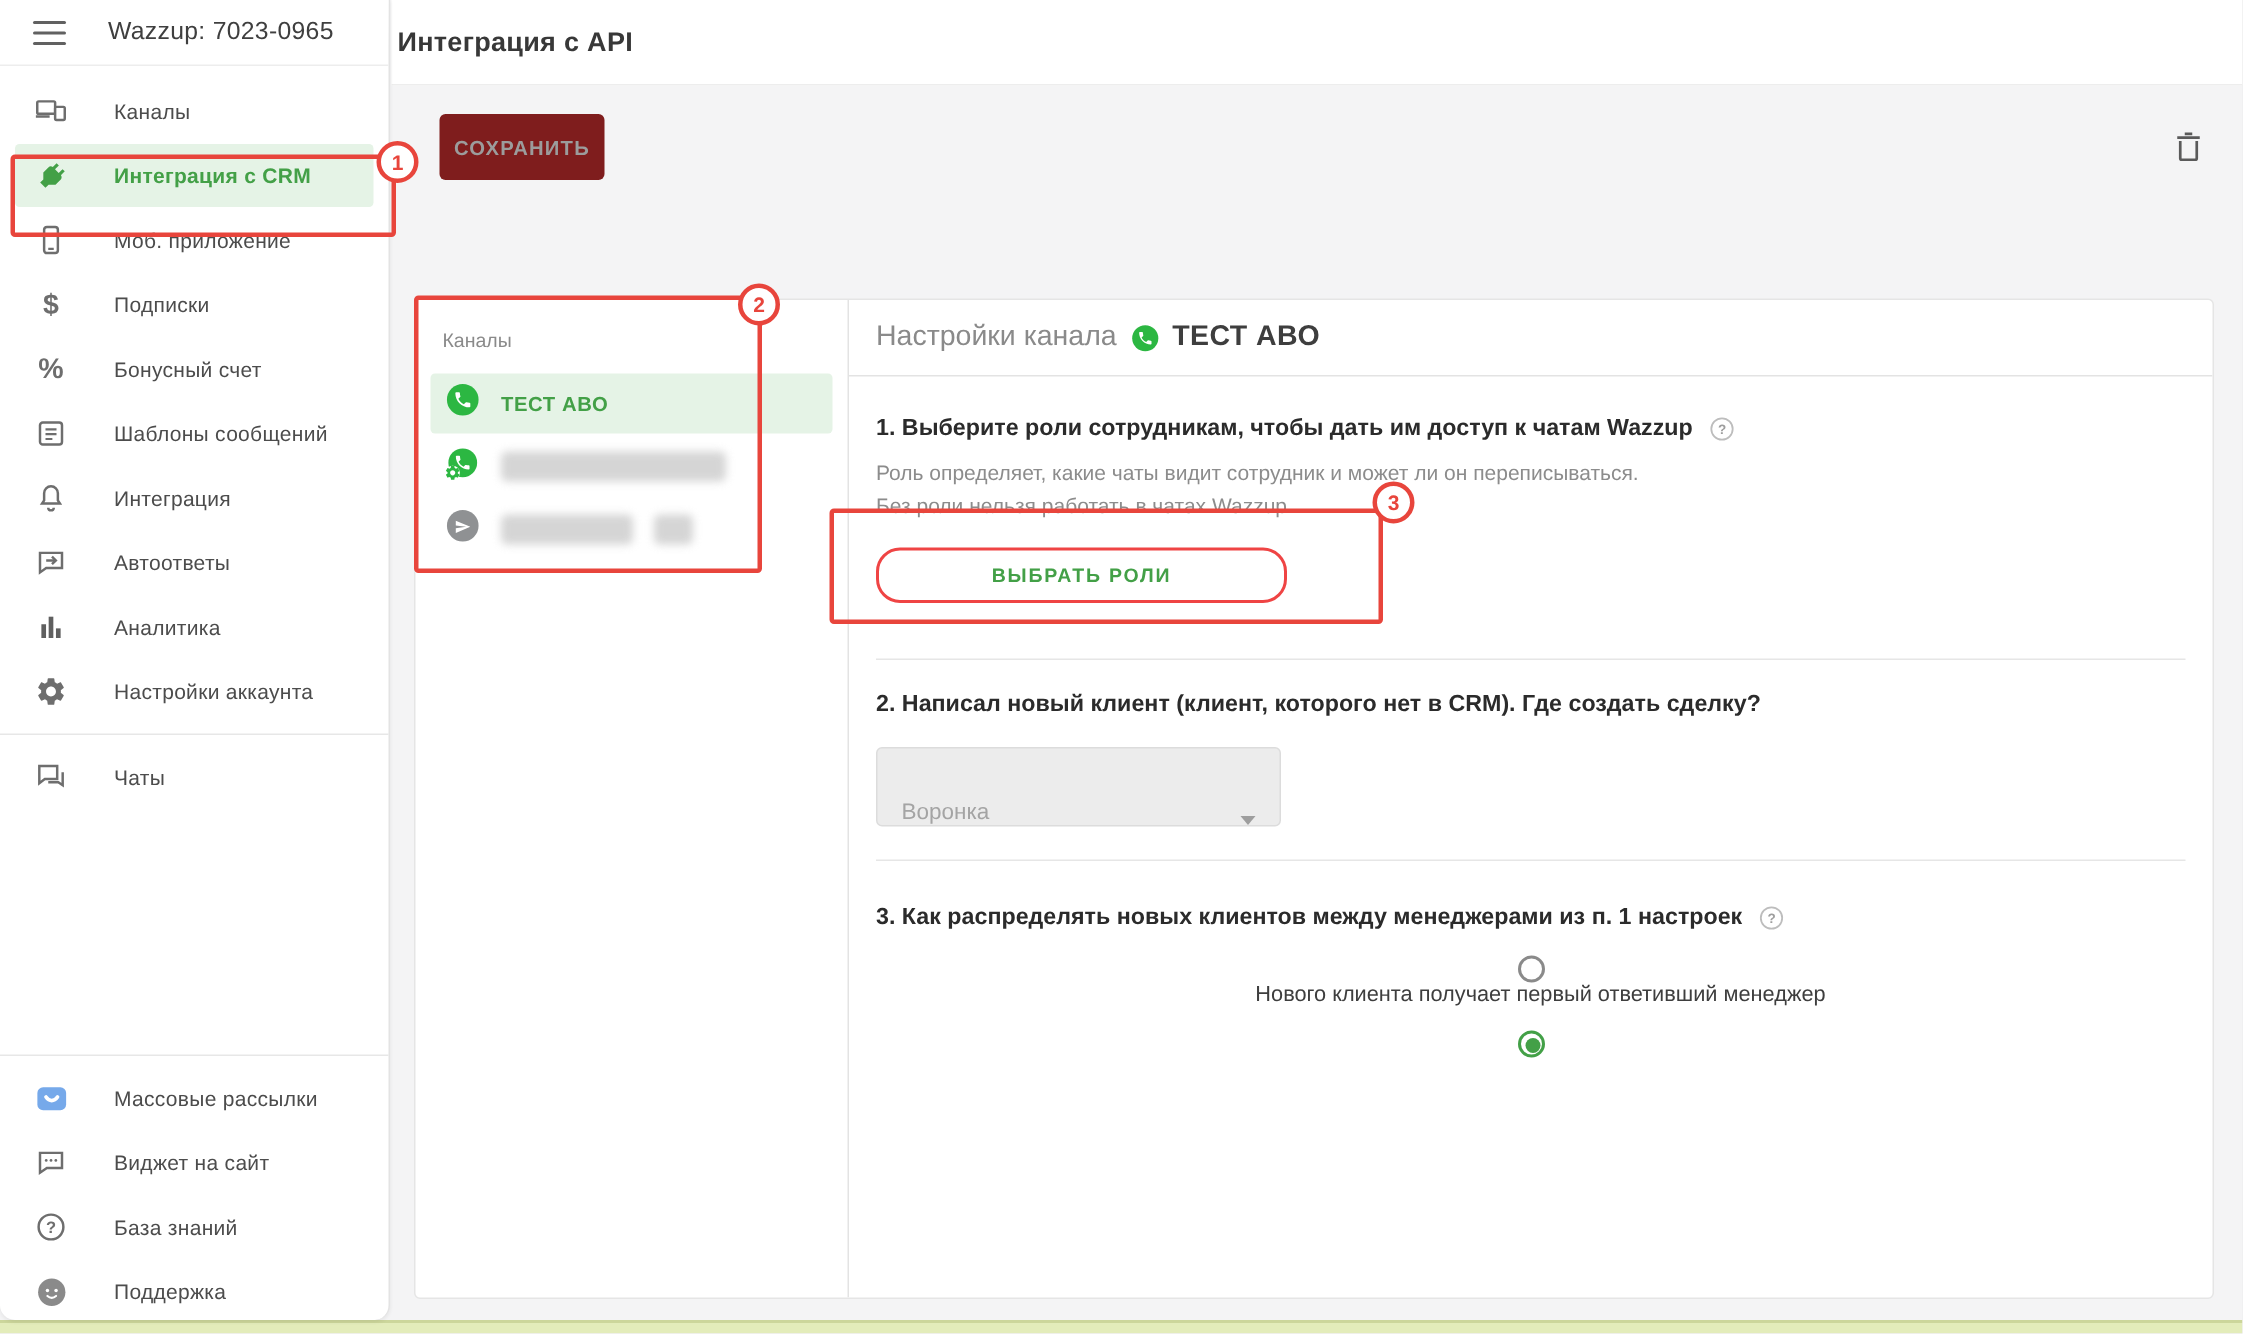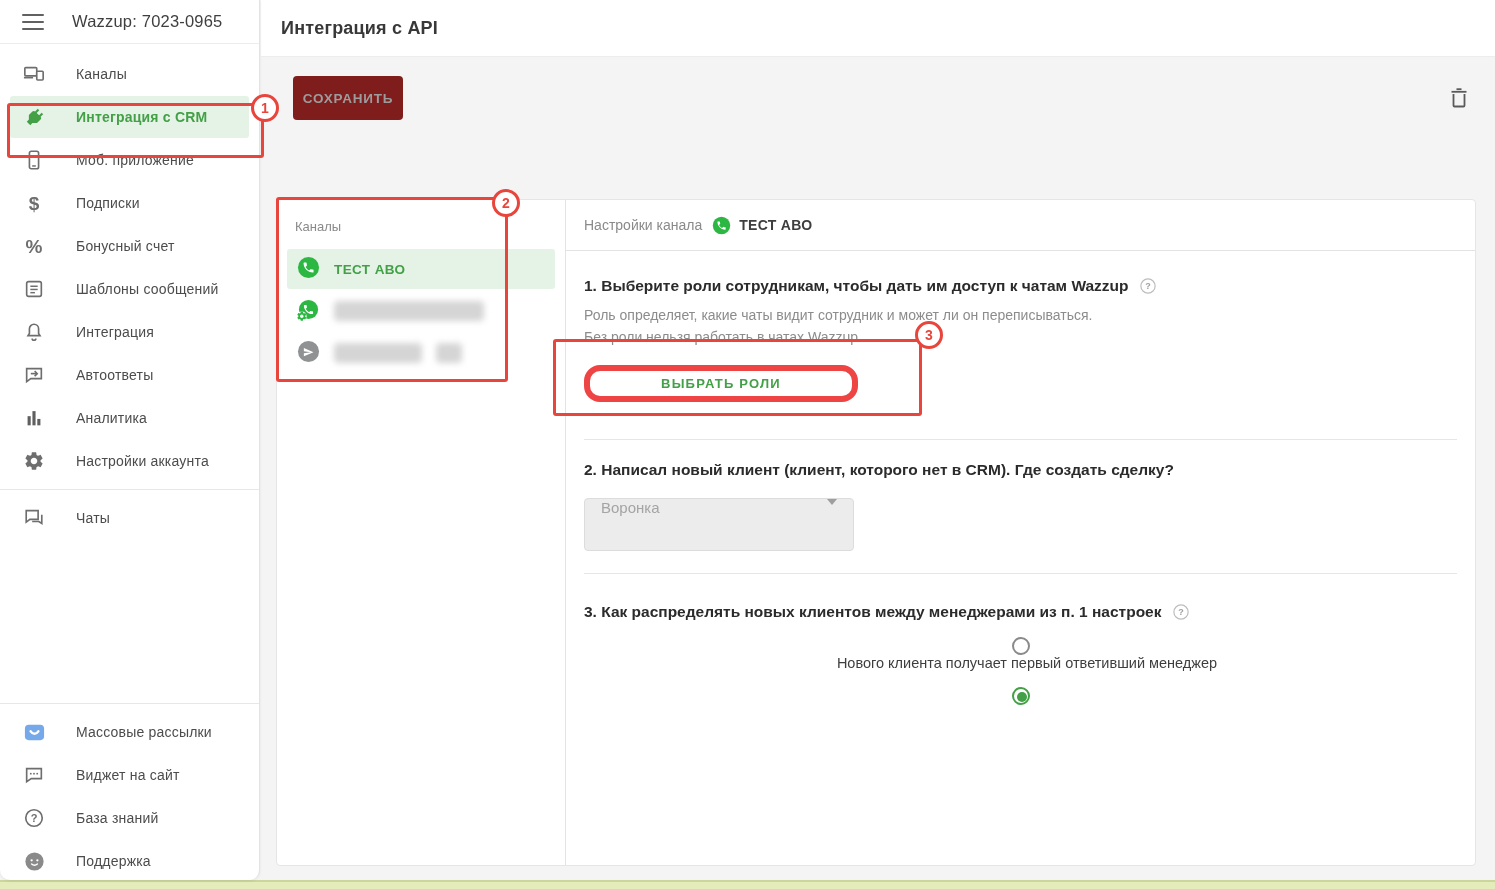--- a/index.html
+++ b/index.html
@@ -20,21 +20,21 @@
   .nav-icon { width:24px; height:24px; display:flex; align-items:center; justify-content:center; flex:none; }
   .icon-glyph { font-size:19px; color:#6e6e6e; font-weight:bold; line-height:1; }
   .nav-label { margin-left:30px; font-size:14px; color:#4c4c4c; font-weight:500; letter-spacing:.2px; white-space:nowrap; }
   .nav-item--active { background:#e5f3e6; }
   .nav-item--active .nav-label { color:#43a047; font-weight:bold; }
   .nav-divider { height:1px; background:#e7e7e7; margin:7px 0; }
   .nav--bottom { position:absolute; left:0; right:0; top:688px; }
 
   
   .topbar { position:absolute; left:261px; top:0; right:0; height:57px; background:#fff;
-            border-bottom:1px solid #ededed; display:flex; align-items:center; padding-left:20px; }
+            border-bottom:1px solid #ededed; display:flex; align-items:center; padding-left:4px; }
   .page-title { font-size:18px; font-weight:bold; color:#383838; letter-spacing:.2px; }
 
   
   .save-btn { position:absolute; left:293px; top:76px; width:110px; height:44px; background:#7f1d1d;
               border:none; border-radius:4px; color:#9c9c9c; font-size:13.5px; font-weight:bold;
               letter-spacing:.8px; font-family:inherit; }
   .trash-btn { position:absolute; left:1442px; top:82px; width:34px; height:34px; background:none; border:none; cursor:pointer; }
 
   
   .tabs { position:absolute; left:277px; top:140px; width:1199px; height:43px; display:flex; border-bottom:1px solid #e2e2e2; }
@@ -47,35 +47,35 @@
   .card { position:absolute; left:276px; top:199px; width:1200px; height:667px; background:#fff;
           border:1px solid #e5e5e5; border-radius:4px; display:flex; overflow:hidden; }
   .channels { width:289px; border-right:1px solid #e3e3e3; flex:none; }
   .channels-header { padding:19px 18px 13px; font-size:13px; color:#8a8a8a; }
   .channel-item { display:flex; align-items:center; height:40px; margin:2px 10px; padding:0 10px; border-radius:3px; cursor:pointer; }
   .channel-item--active { background:#e5f3e6; }
   .channel-name { margin-left:14px; font-size:13.5px; font-weight:bold; color:#43a047; letter-spacing:.4px; }
   .blur-chip { margin-left:14px; height:20px; border-radius:4px; background:#c7c7c7; filter:blur(3px); opacity:.75; }
 
   .settings { flex:1; }
-  .settings-header { height:51px; border-bottom:1px solid #e3e3e3; display:flex; align-items:center; padding:0 18px; font-size:14px; color:#8a8a8a; }
+  .settings-header { height:51px; border-bottom:1px solid #e3e3e3; display:flex; align-items:center; padding:0 18px; font-size:19px; color:#8a8a8a; }
   .settings-header .wa-wrap { margin:0 8px 0 10px; display:flex; }
   .settings-header .chname { color:#3e3e3e; font-weight:bold; letter-spacing:.3px; }
 
   .section { padding:26px 18px 0; }
   .section-title { font-size:15.5px; font-weight:bold; color:#2b2b2b; display:flex; align-items:center; }
   .help-icon { margin-left:10px; display:inline-flex; }
   .section-desc { margin-top:9px; font-size:14px; color:#8c8c8c; line-height:22px; }
-  .choose-roles-btn { margin-top:17px; width:274px; height:37px; background:#fff; border:6px solid #ef4444;
+  .choose-roles-btn { margin-top:17px; width:274px; height:37px; background:#fff; border:2px solid #ef4444;
                       border-radius:16px; color:#43a047; font-size:13px; font-weight:bold; letter-spacing:1.2px;
                       font-family:inherit; cursor:pointer; }
   .sec-divider { height:1px; background:#e6e6e6; margin:37px 0 0; }
 
   .funnel-select { margin-top:19px; width:270px; height:53px; background:#ececec; border:1px solid #dcdcdc;
-                   border-radius:4px; display:flex; align-items:flex-start; justify-content:space-between;
+                   border-radius:4px; display:flex; align-items:flex-end; justify-content:space-between;
                    padding:0 16px; color:#a4a4a4; font-size:15px; cursor:default; }
   .caret { width:0; height:0; border-left:5px solid transparent; border-right:5px solid transparent; border-top:6px solid #9e9e9e; }
 
   .radio-row { display:flex; align-items:center; margin-top:16px; cursor:pointer;flex-direction:column; }
   .radio-row:first-of-type { margin-top:21px; }
   .radio { width:18px; height:18px; border-radius:50%; border:2px solid #8a8a8a; flex:none; position:relative; background:#fff; }
   .radio--checked { border-color:#43a047; }
   .radio--checked::after { content:""; position:absolute; left:3px; top:3px; width:10px; height:10px; border-radius:50%; background:#43a047; }
   .radio-label { margin-left:13px; font-size:14.5px; color:#3e3e3e; }
 

